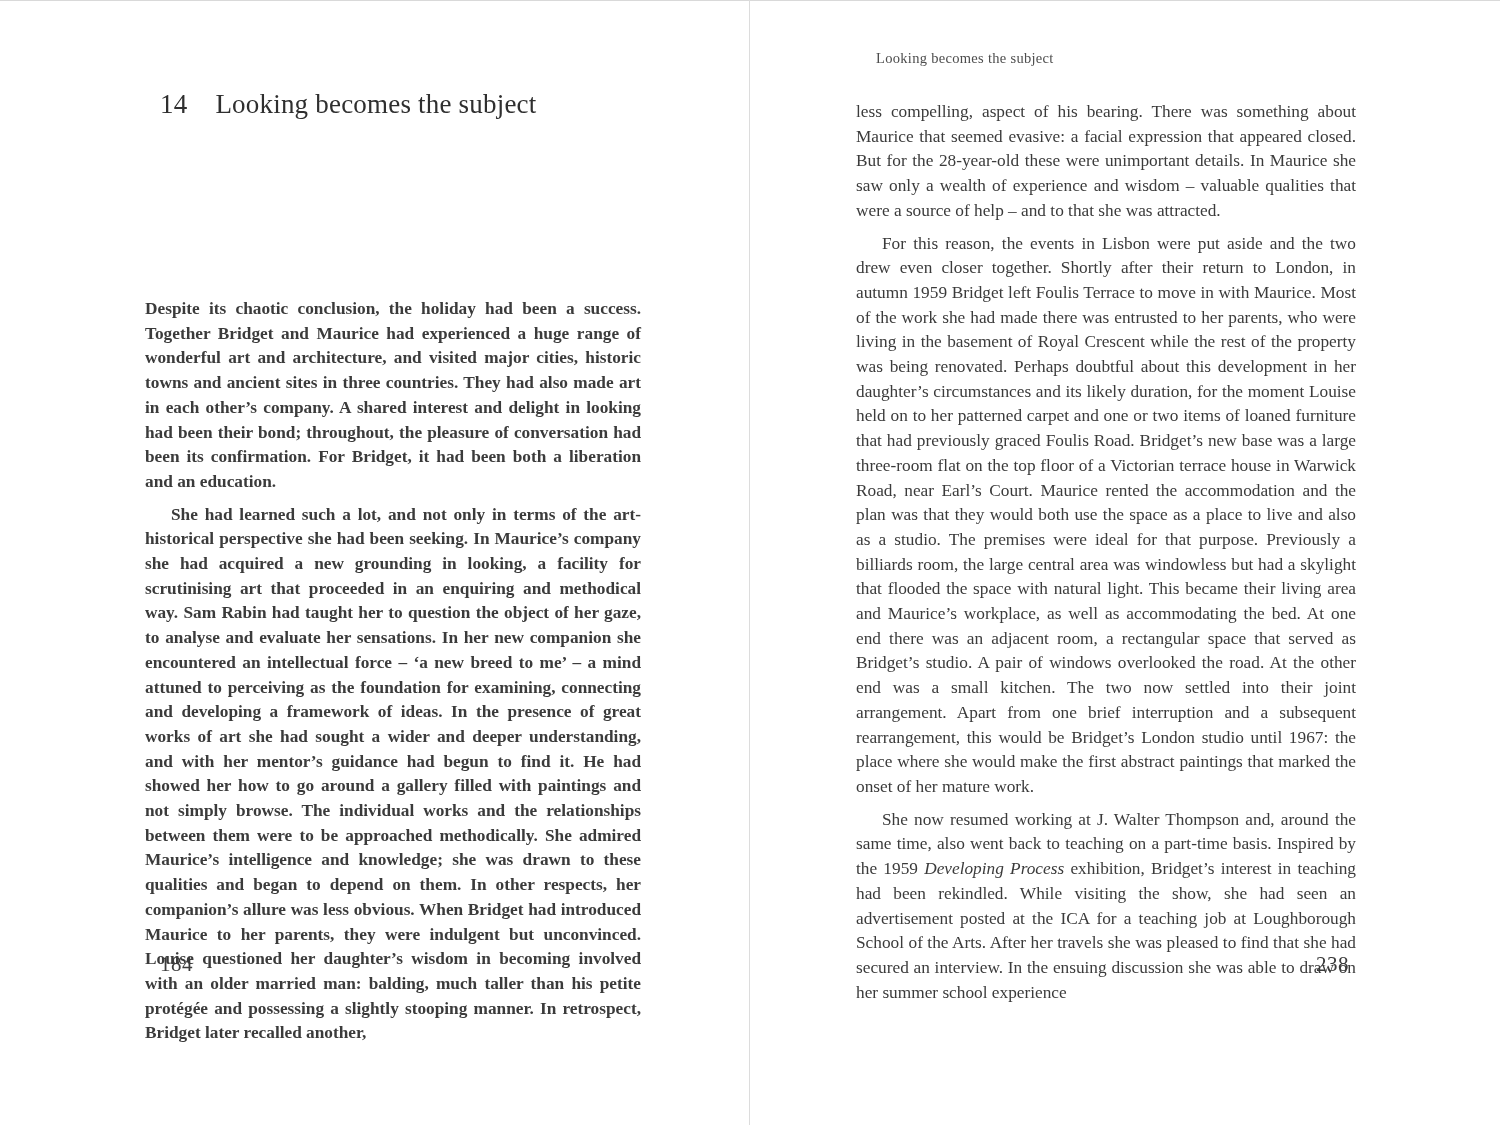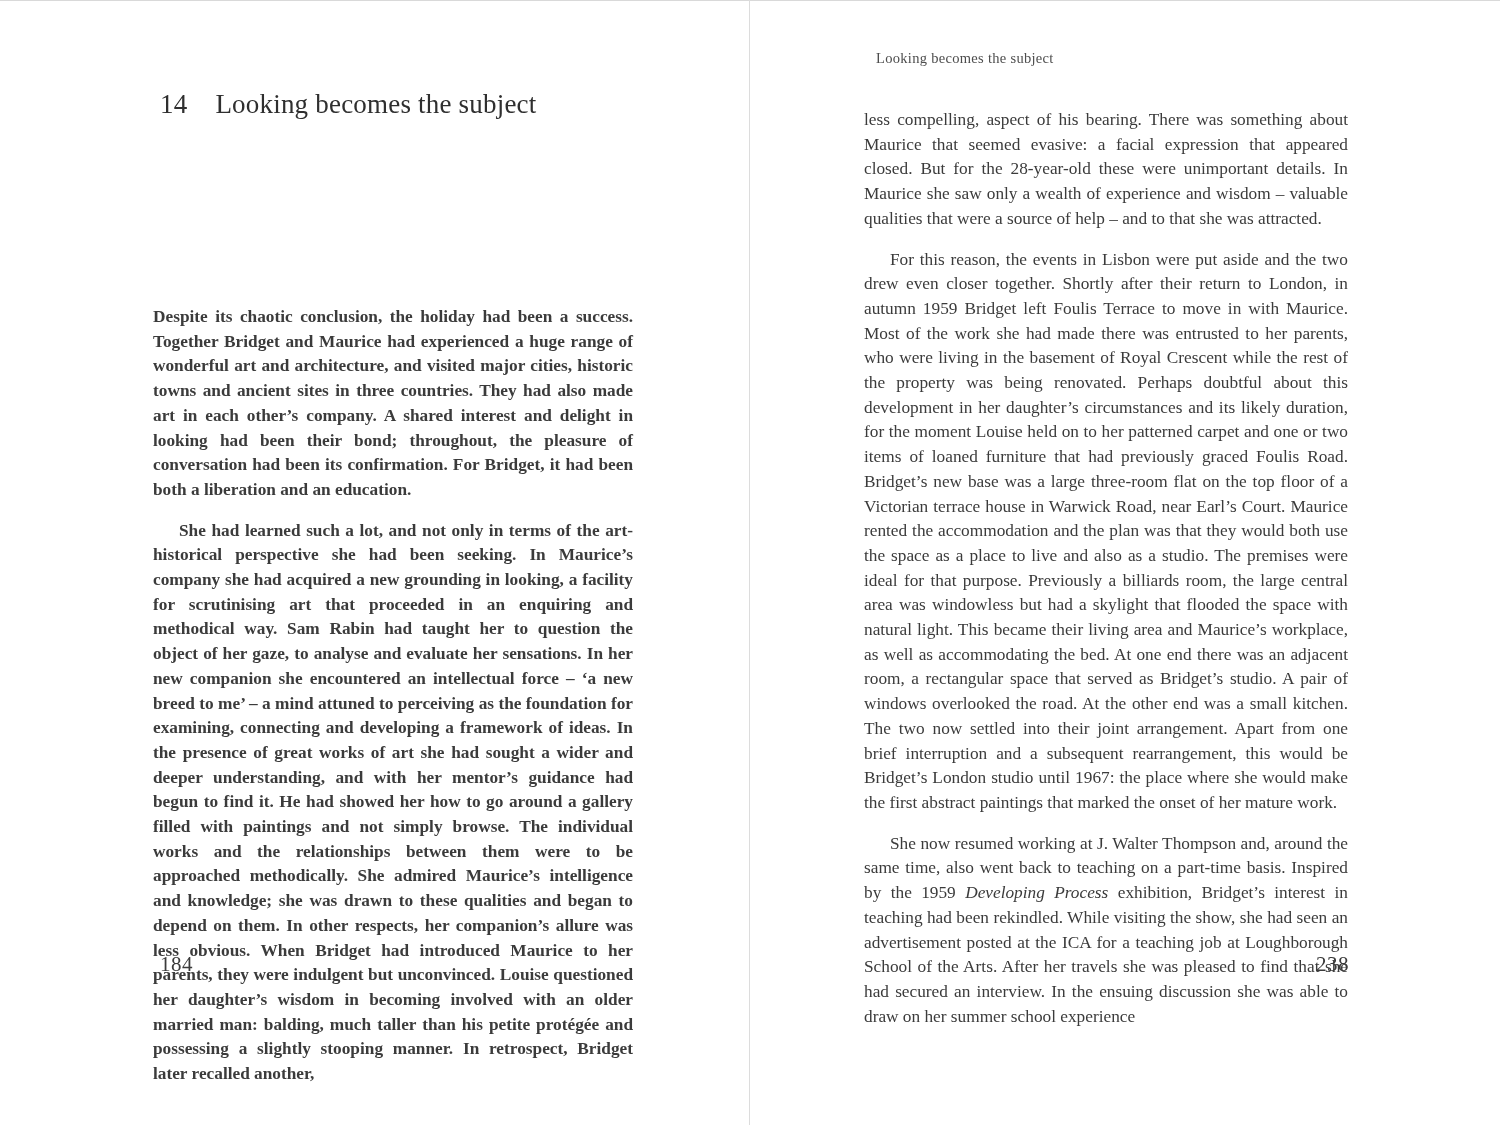--- a/index.html
+++ b/index.html
@@ -80,21 +80,21 @@
     top: 289px;
     width: 512px;
     font-weight: bold;
   }
   .body-right {
     left: 98px;
     top: 92px;
     width: 516px;
   }
   .para {
-    margin: 16px;
+    margin: 8px;
     padding: 0;
   }
   .para.indent {
     text-indent: 26px;
   }
   .para em {
   }
 
   .folio {
     position: absolute;

